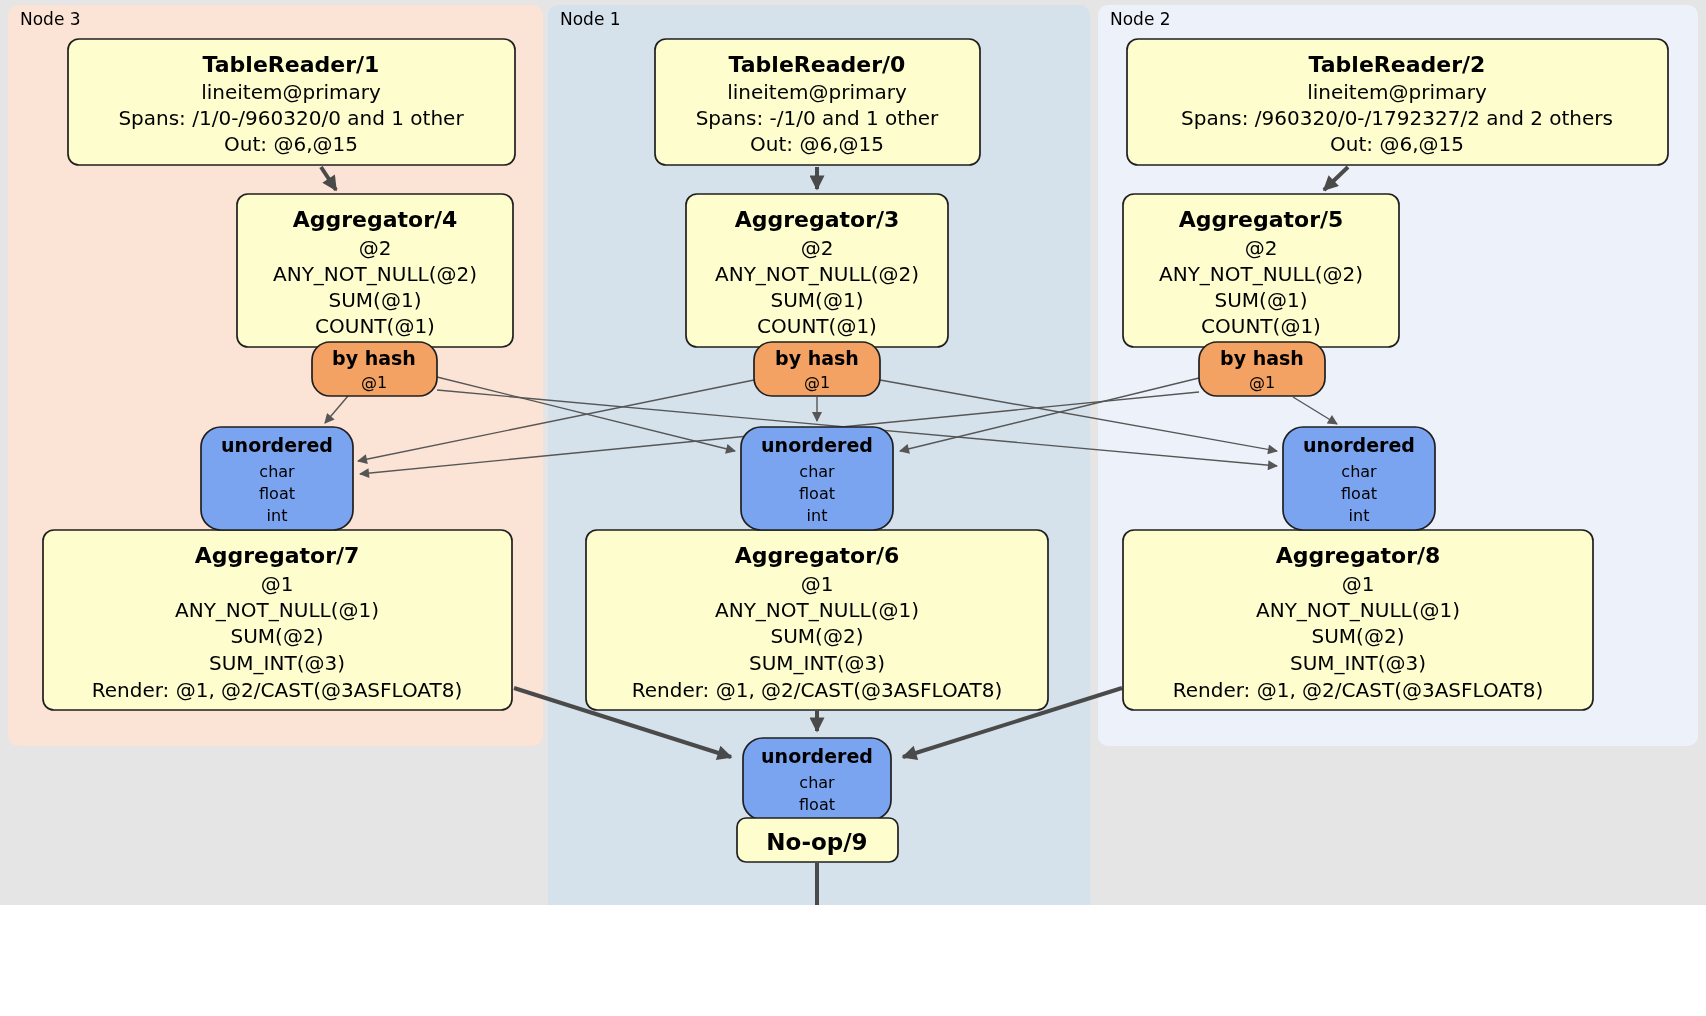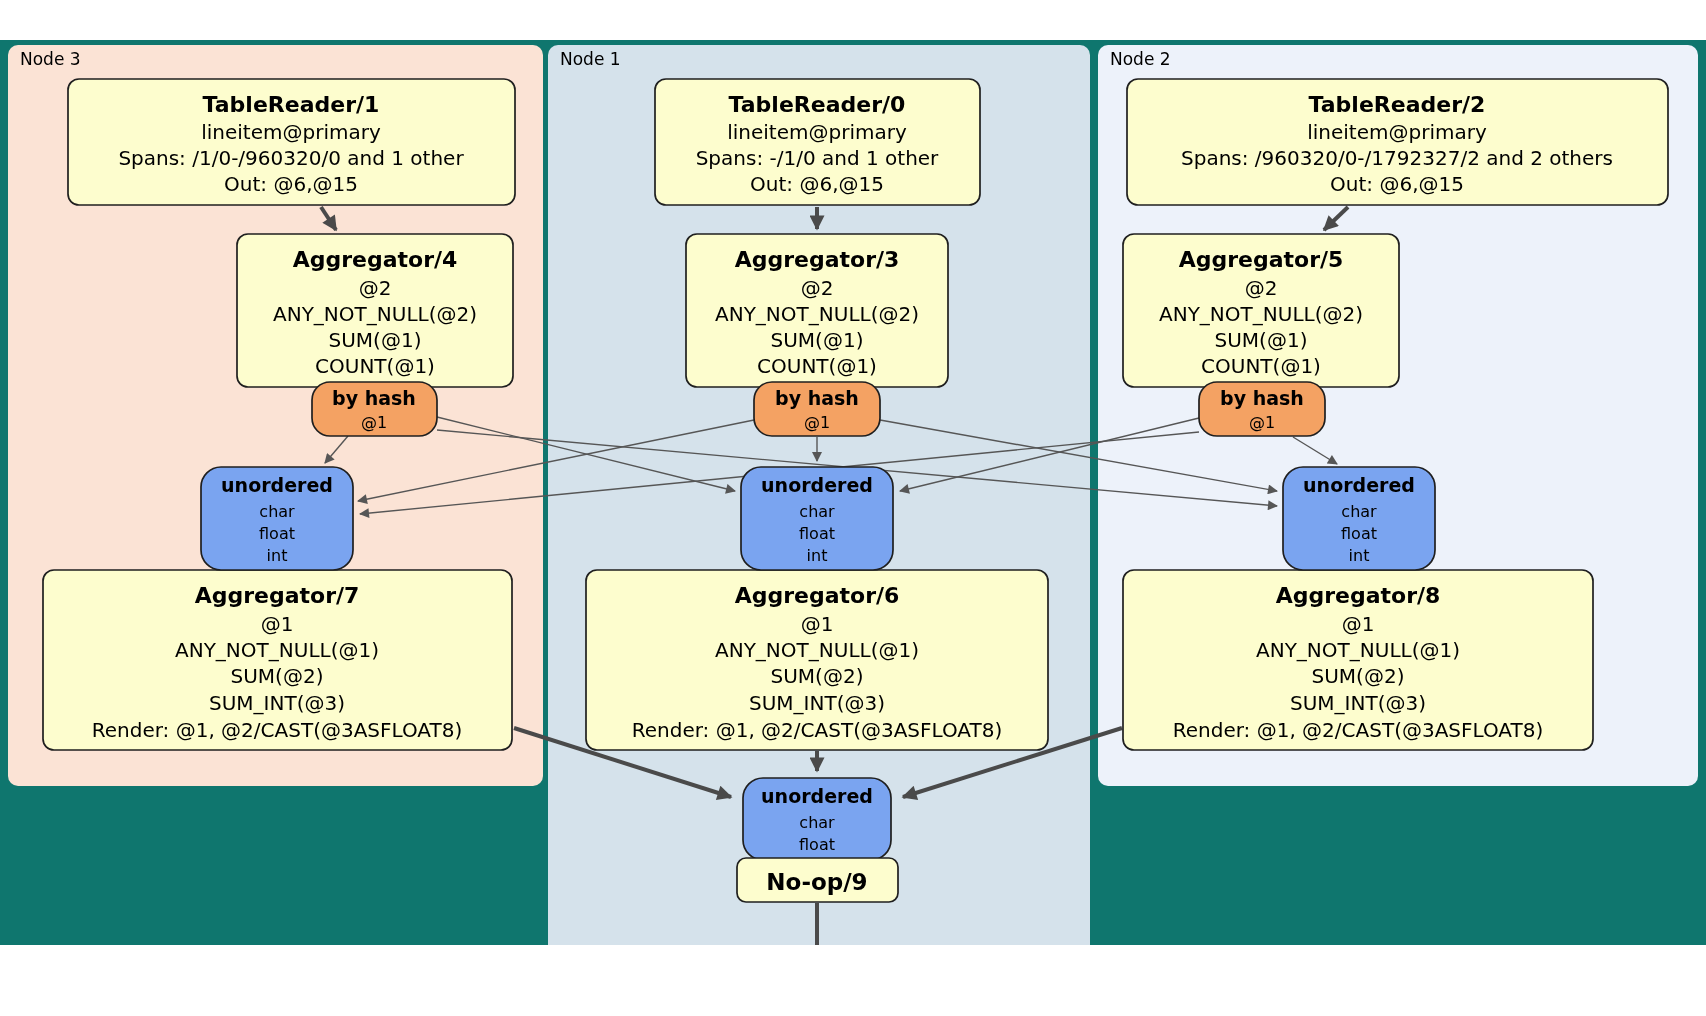--- a/index.html
+++ b/index.html
@@ -1,16 +1,16 @@
 <!DOCTYPE html>
 <html><head>
 <meta charset="utf-8">
 <style>
   html,body{margin:0;padding:0;background:#ffffff;}
-  .stage{position:relative;width:1706px;height:905px;background:#0f766e;overflow:hidden;margin-top:40px;}
+  .stage{position:relative;width:1706px;height:905px;background:#e5e5e5;overflow:hidden;}
   svg text{font-family:"DejaVu Sans",sans-serif;fill:#000;}
   .nl{font-size:17px;text-anchor:start;}
   .bt{font-size:22px;font-weight:bold;text-anchor:middle;}
   .bl{font-size:20px;text-anchor:middle;}
   .ht{font-size:19px;font-weight:bold;text-anchor:middle;}
   .hs{font-size:16px;text-anchor:middle;}
   .ut{font-size:19px;font-weight:bold;text-anchor:middle;}
   .us{font-size:16px;text-anchor:middle;}
   .big{font-size:23px;font-weight:bold;text-anchor:middle;}
   rect.panel{stroke:none;}

